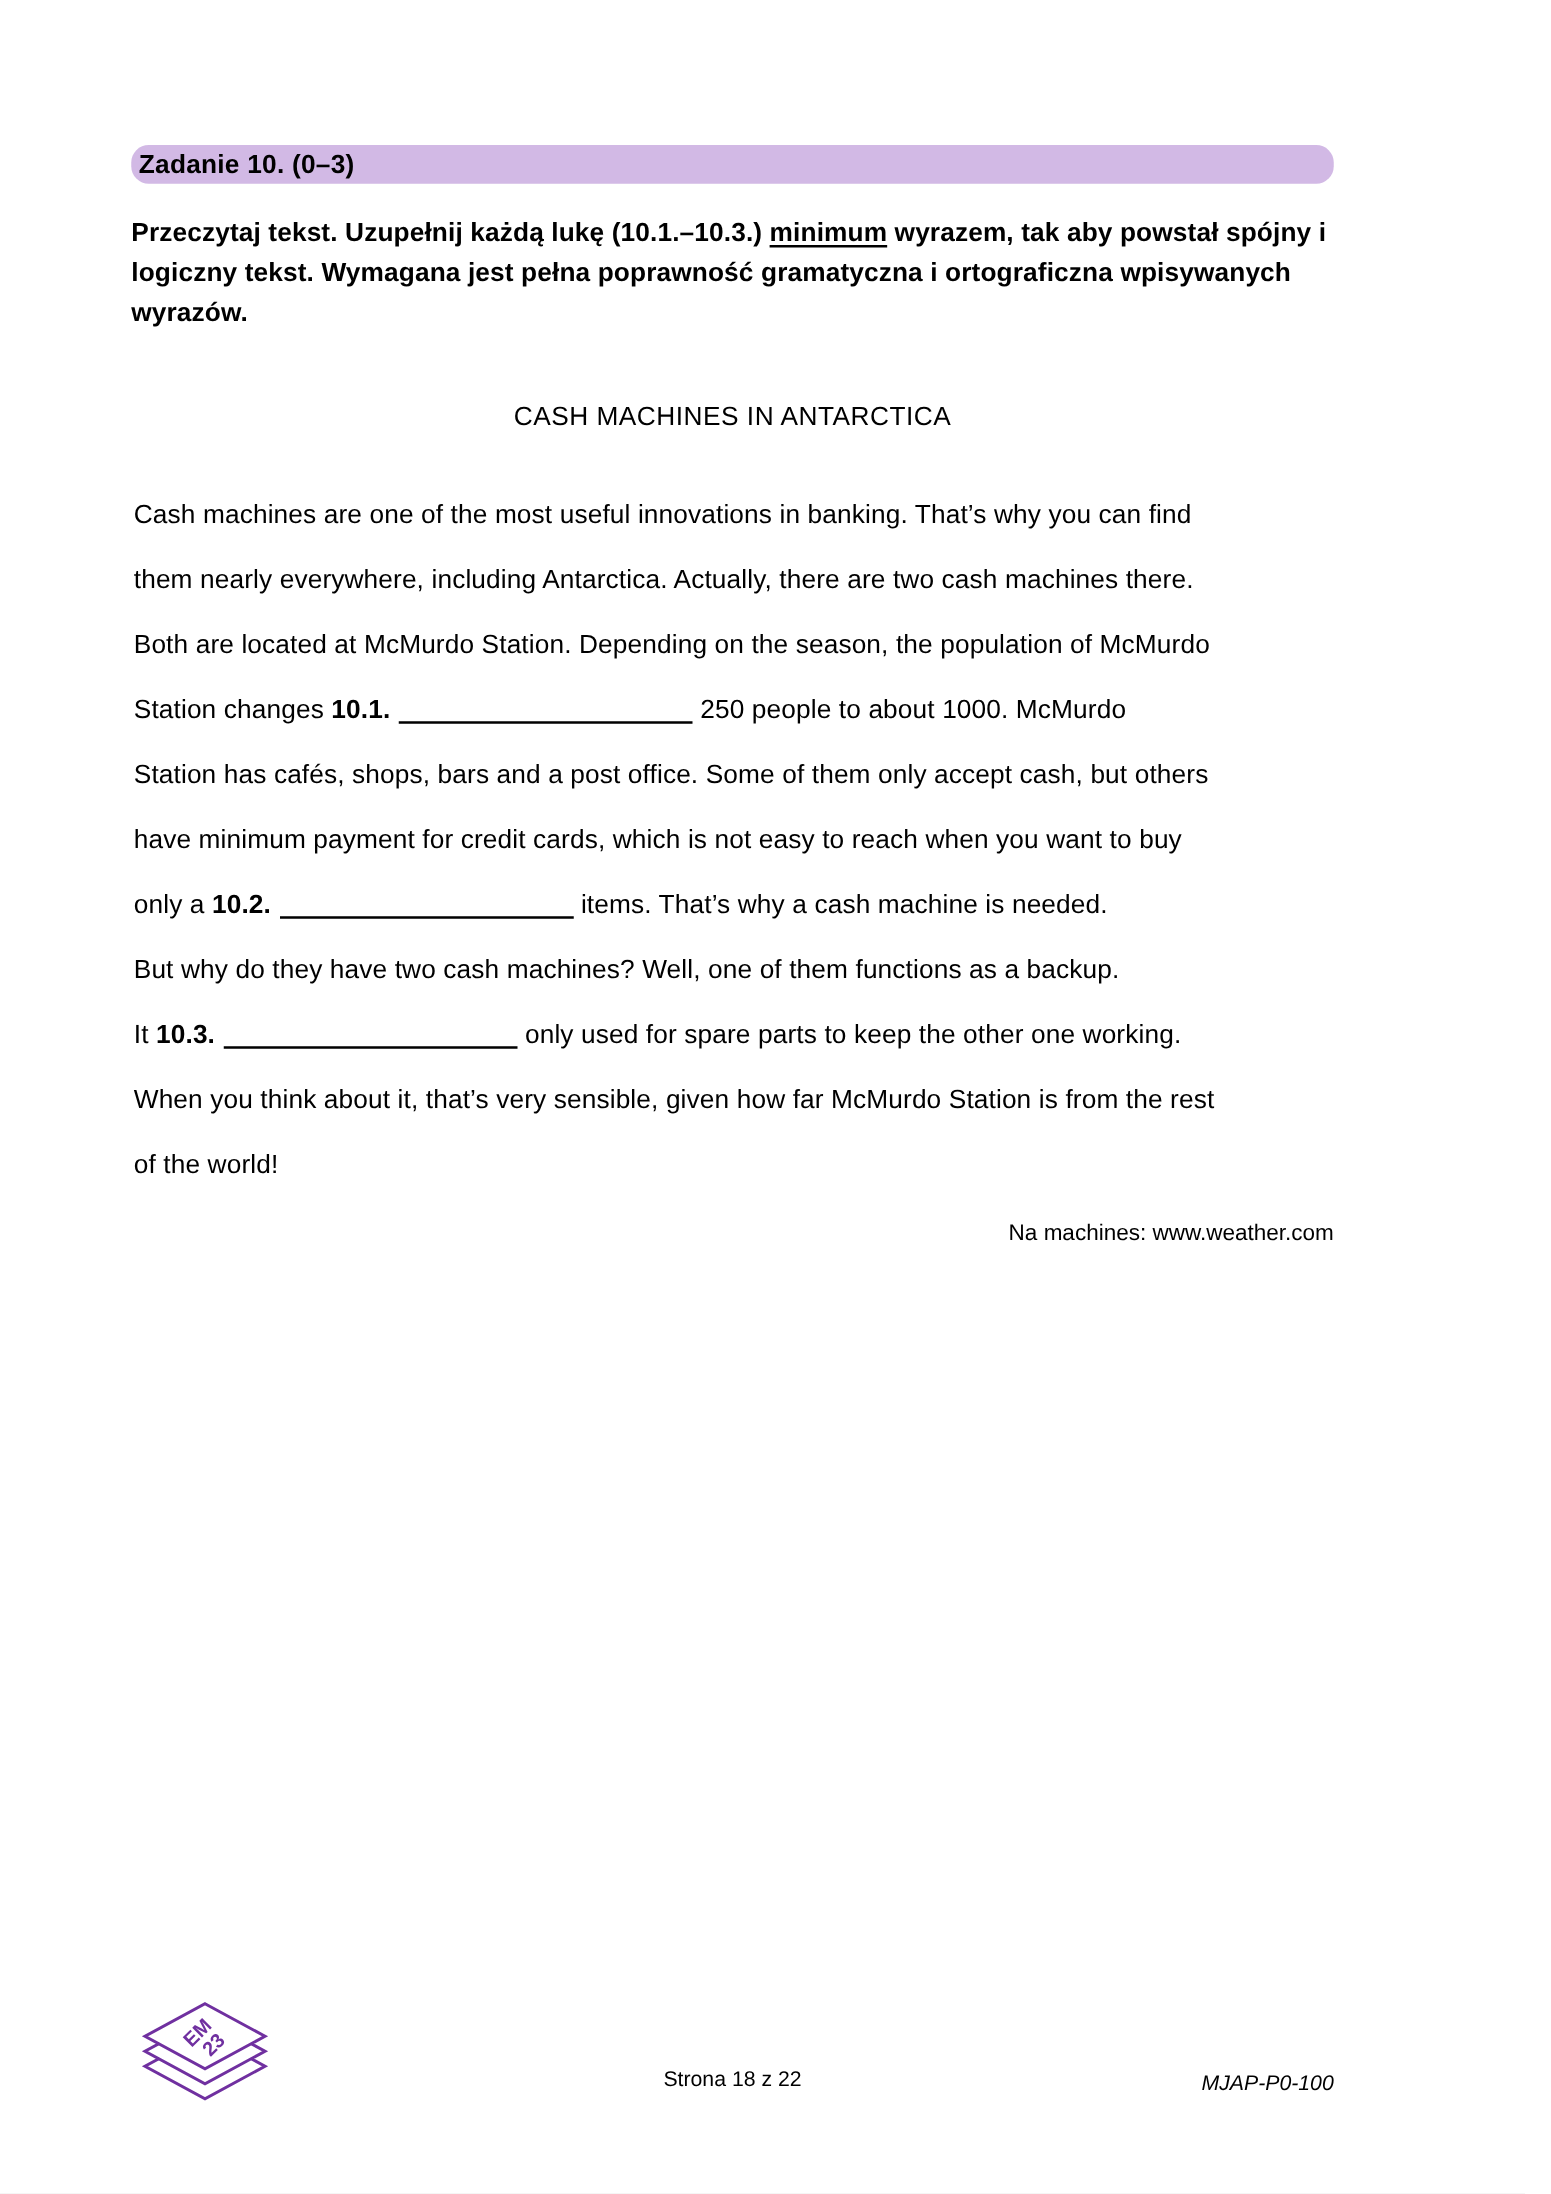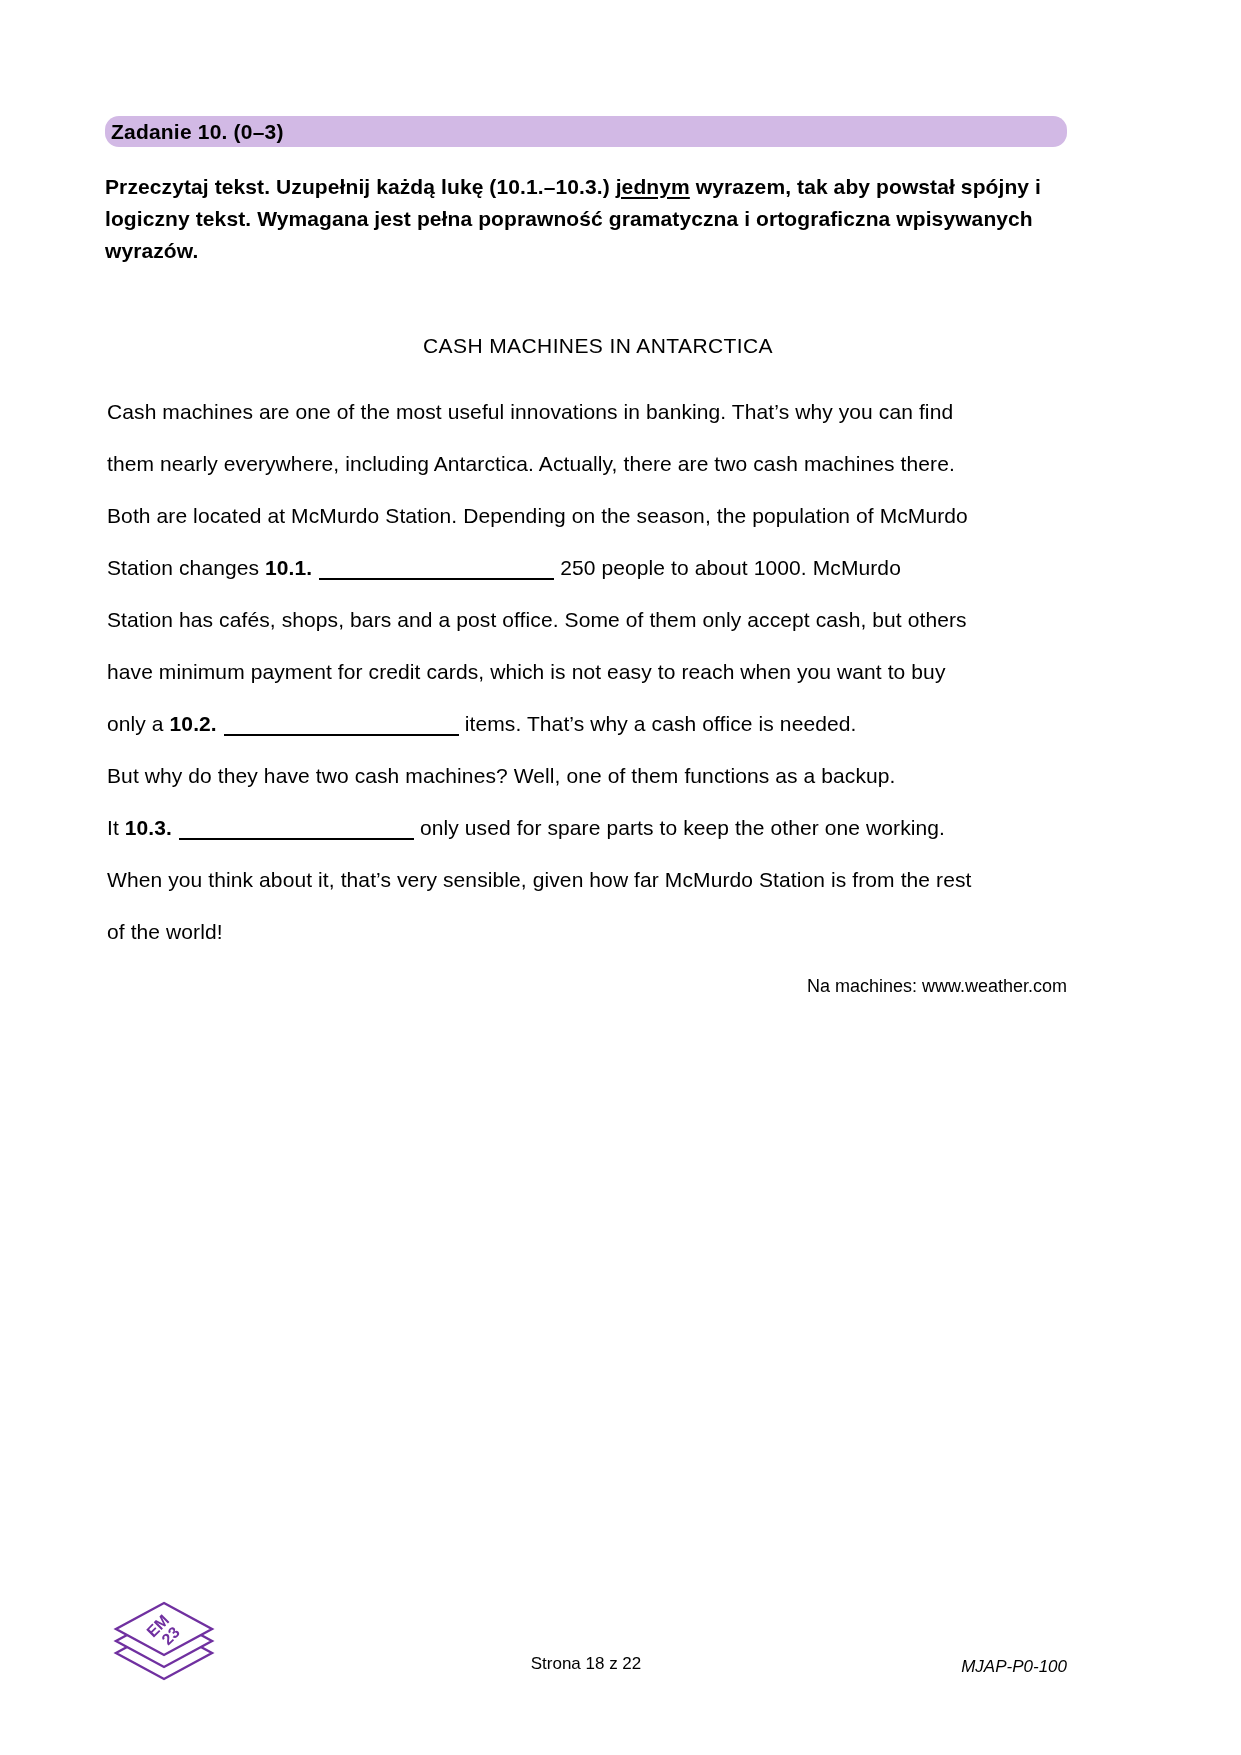--- a/index.html
+++ b/index.html
@@ -34,21 +34,21 @@
     letter-spacing: 0.1px;
   }
   .instructions .u { text-decoration: underline; text-decoration-thickness: 2px; text-underline-offset: 3px; }
   .article-title {
     position: absolute;
     left: 105px; top: 322px;
     width: 962px;
     text-align: center;
     font-size: 21px; font-weight: normal;
     letter-spacing: 0.4px;
-    margin: 12px;
+    margin: 0;
   }
   .body-text {
     position: absolute;
     left: 107px; top: 386px;
     width: 960px;
     font-size: 21px;
     letter-spacing: 0.1px;
   }
   .bline {
     height: 52px;
@@ -94,32 +94,32 @@
 </style>
 </head>
 <body>
 
 <div class="page">
 
   <div class="task-band">
     <span>Zadanie 10. (0–3)</span>
   </div>
 
-  <p class="instructions"><span>Przeczytaj tekst. Uzupełnij każdą lukę (10.1.–10.3.) </span><span class="u">jednym</span><span> wyrazem, tak aby powstał spójny i logiczny tekst. Wymagana jest pełna poprawność gramatyczna i ortograficzna wpisywanych wyrazów.</span></p>
+  <p class="instructions"><span>Przeczytaj tekst. Uzupełnij każdą lukę (10.1.–10.3.) </span><span class="u">minimum</span><span> wyrazem, tak aby powstał spójny i logiczny tekst. Wymagana jest pełna poprawność gramatyczna i ortograficzna wpisywanych wyrazów.</span></p>
 
   <h2 class="article-title">CASH MACHINES IN ANTARCTICA</h2>
 
   <div class="body-text">
     <div class="bline">Cash machines are one of the most useful innovations in banking. That’s why you can find</div>
     <div class="bline">them nearly everywhere, including Antarctica. Actually, there are two cash machines there.</div>
     <div class="bline">Both are located at McMurdo Station. Depending on the season, the population of McMurdo</div>
     <div class="bline"><span>Station changes </span><b>10.1.</b><span class="gap-blank"></span><span> 250 people to about 1000. McMurdo</span></div>
     <div class="bline">Station has cafés, shops, bars and a post office. Some of them only accept cash, but others</div>
     <div class="bline">have minimum payment for credit cards, which is not easy to reach when you want to buy</div>
-    <div class="bline"><span>only a </span><b>10.2.</b><span class="gap-blank"></span><span> items. That’s why a cash office is needed.</span></div>
+    <div class="bline"><span>only a </span><b>10.2.</b><span class="gap-blank"></span><span> items. That’s why a cash machine is needed.</span></div>
     <div class="bline">But why do they have two cash machines? Well, one of them functions as a backup.</div>
     <div class="bline"><span>It </span><b>10.3.</b><span class="gap-blank"></span><span> only used for spare parts to keep the other one working.</span></div>
     <div class="bline">When you think about it, that’s very sensible, given how far McMurdo Station is from the rest</div>
     <div class="bline">of the world!</div>
   </div>
 
   <div class="source-line">Na machines: www.weather.com</div>
 
   <svg class="footer-logo" viewBox="0 0 106 82" xmlns="http://www.w3.org/2000/svg">
     <g fill="#ffffff" stroke="#7030a0" stroke-width="2.4" stroke-linejoin="miter">

